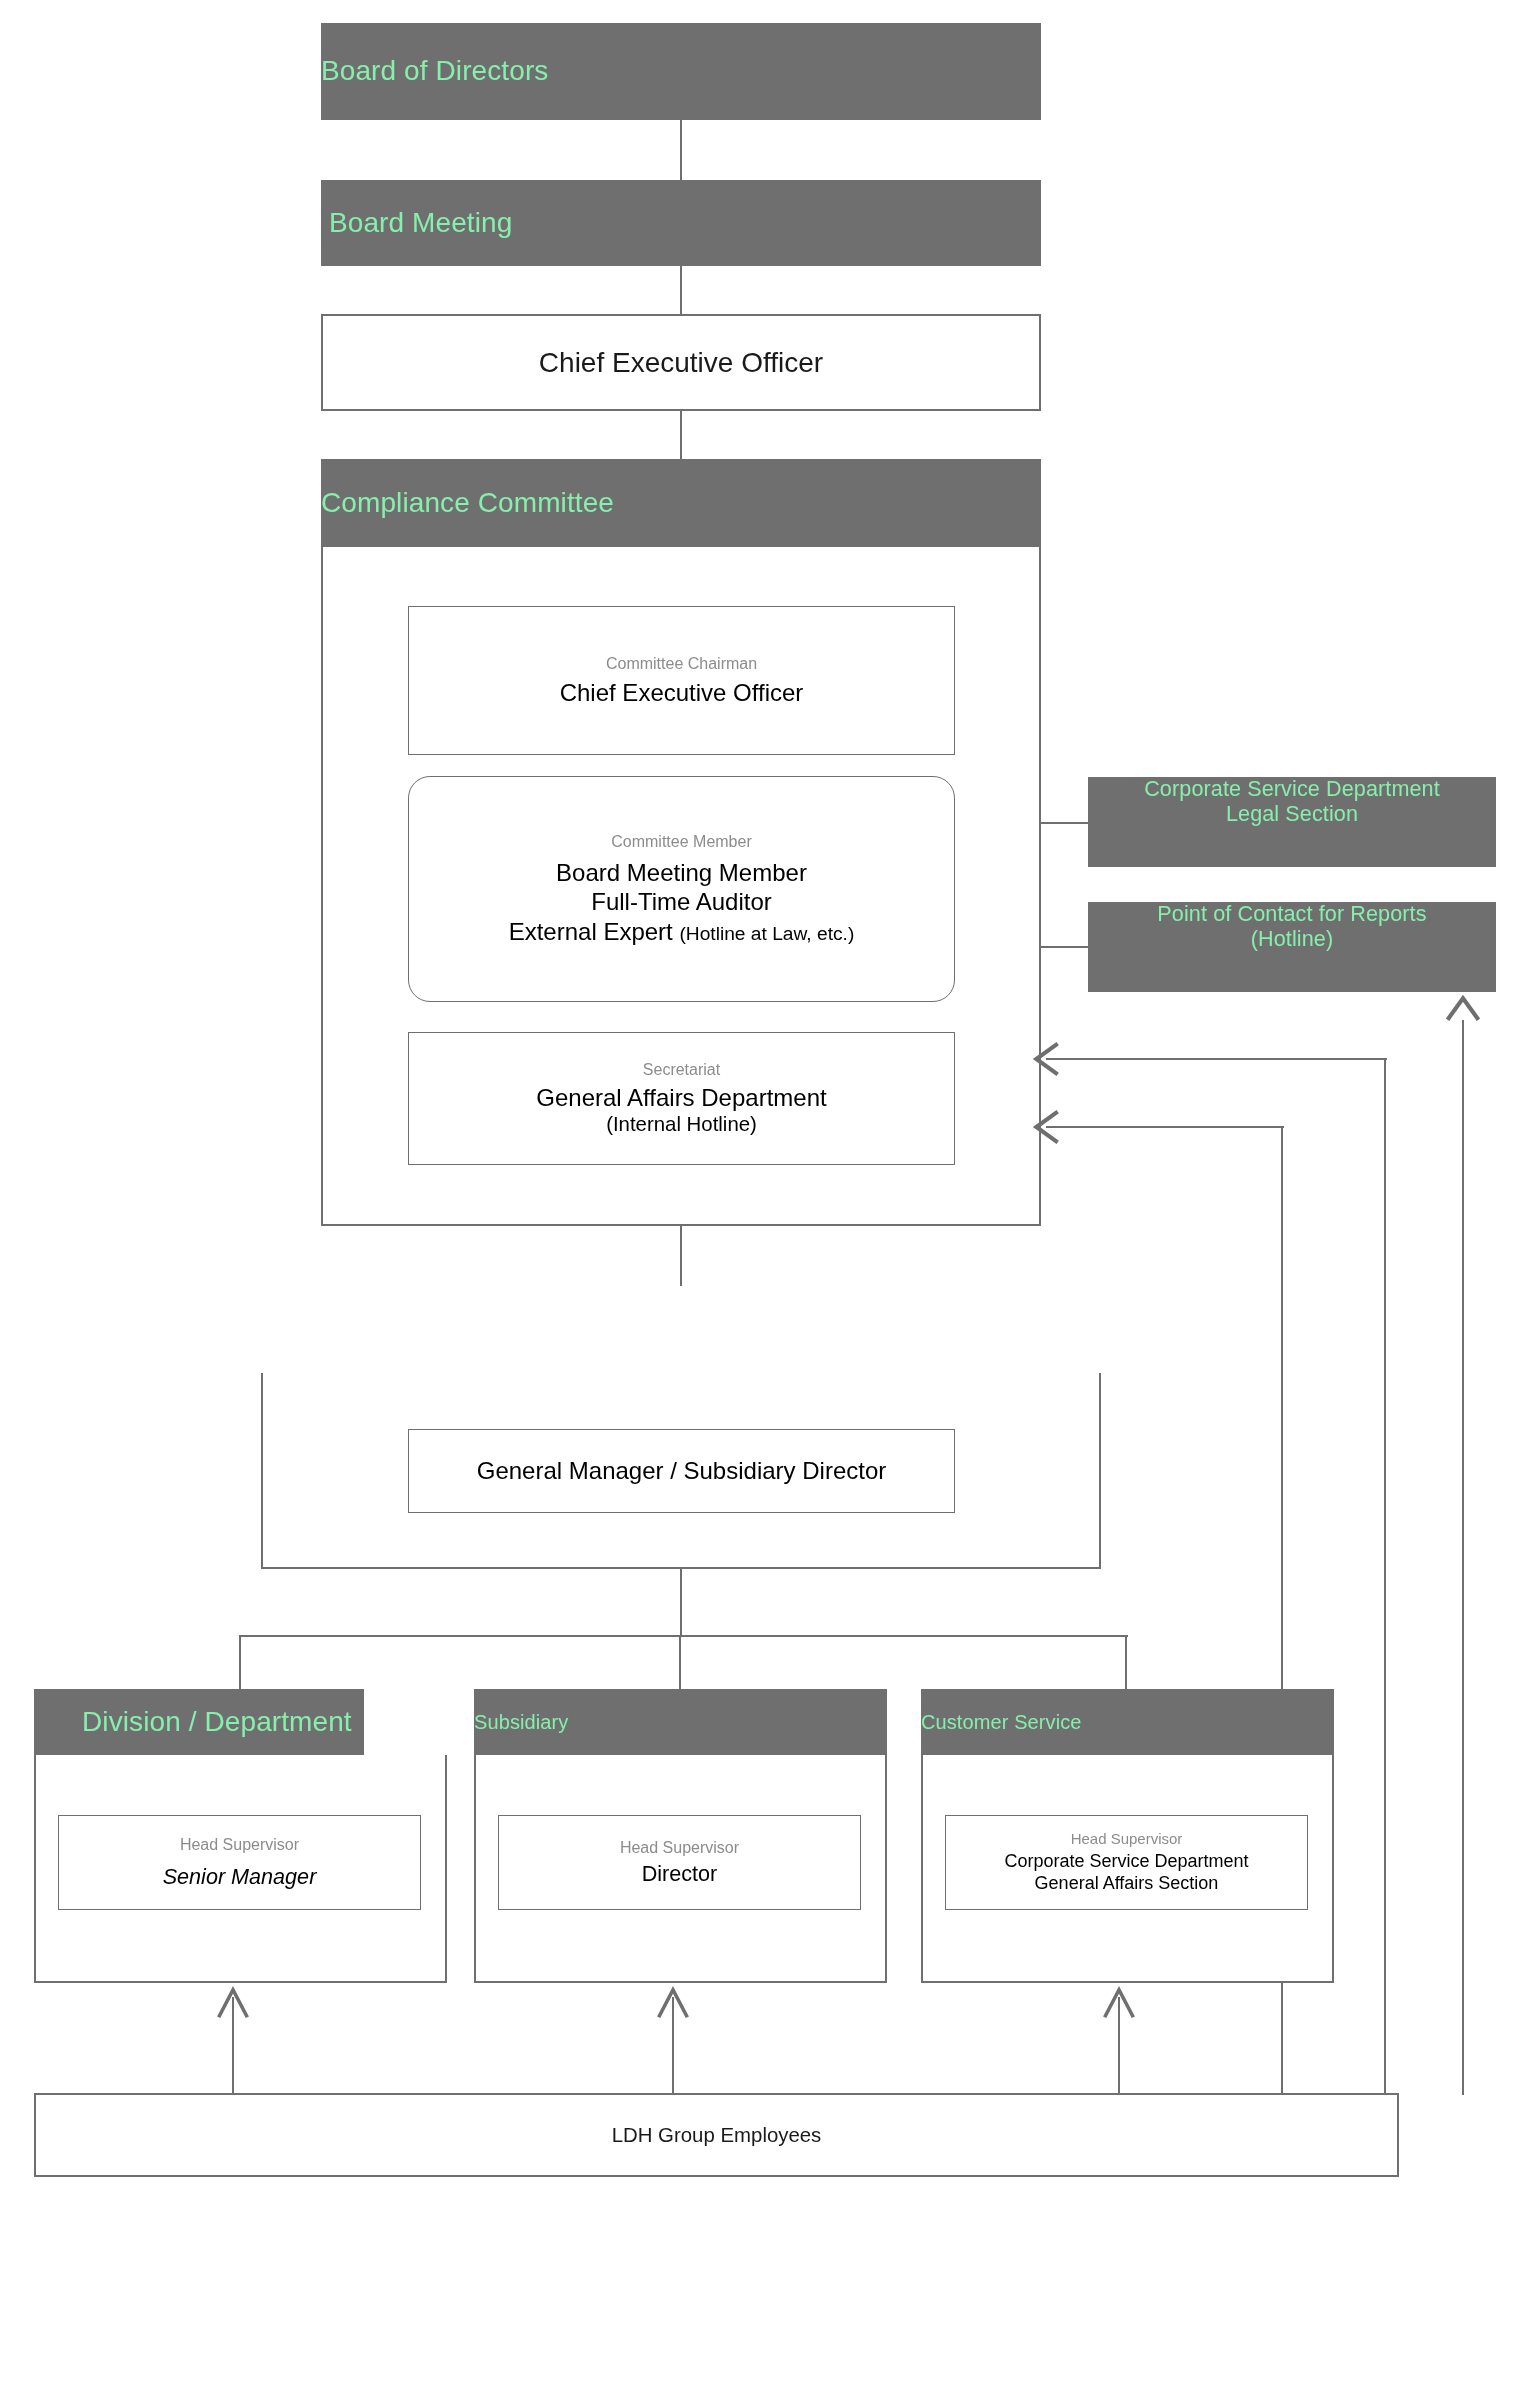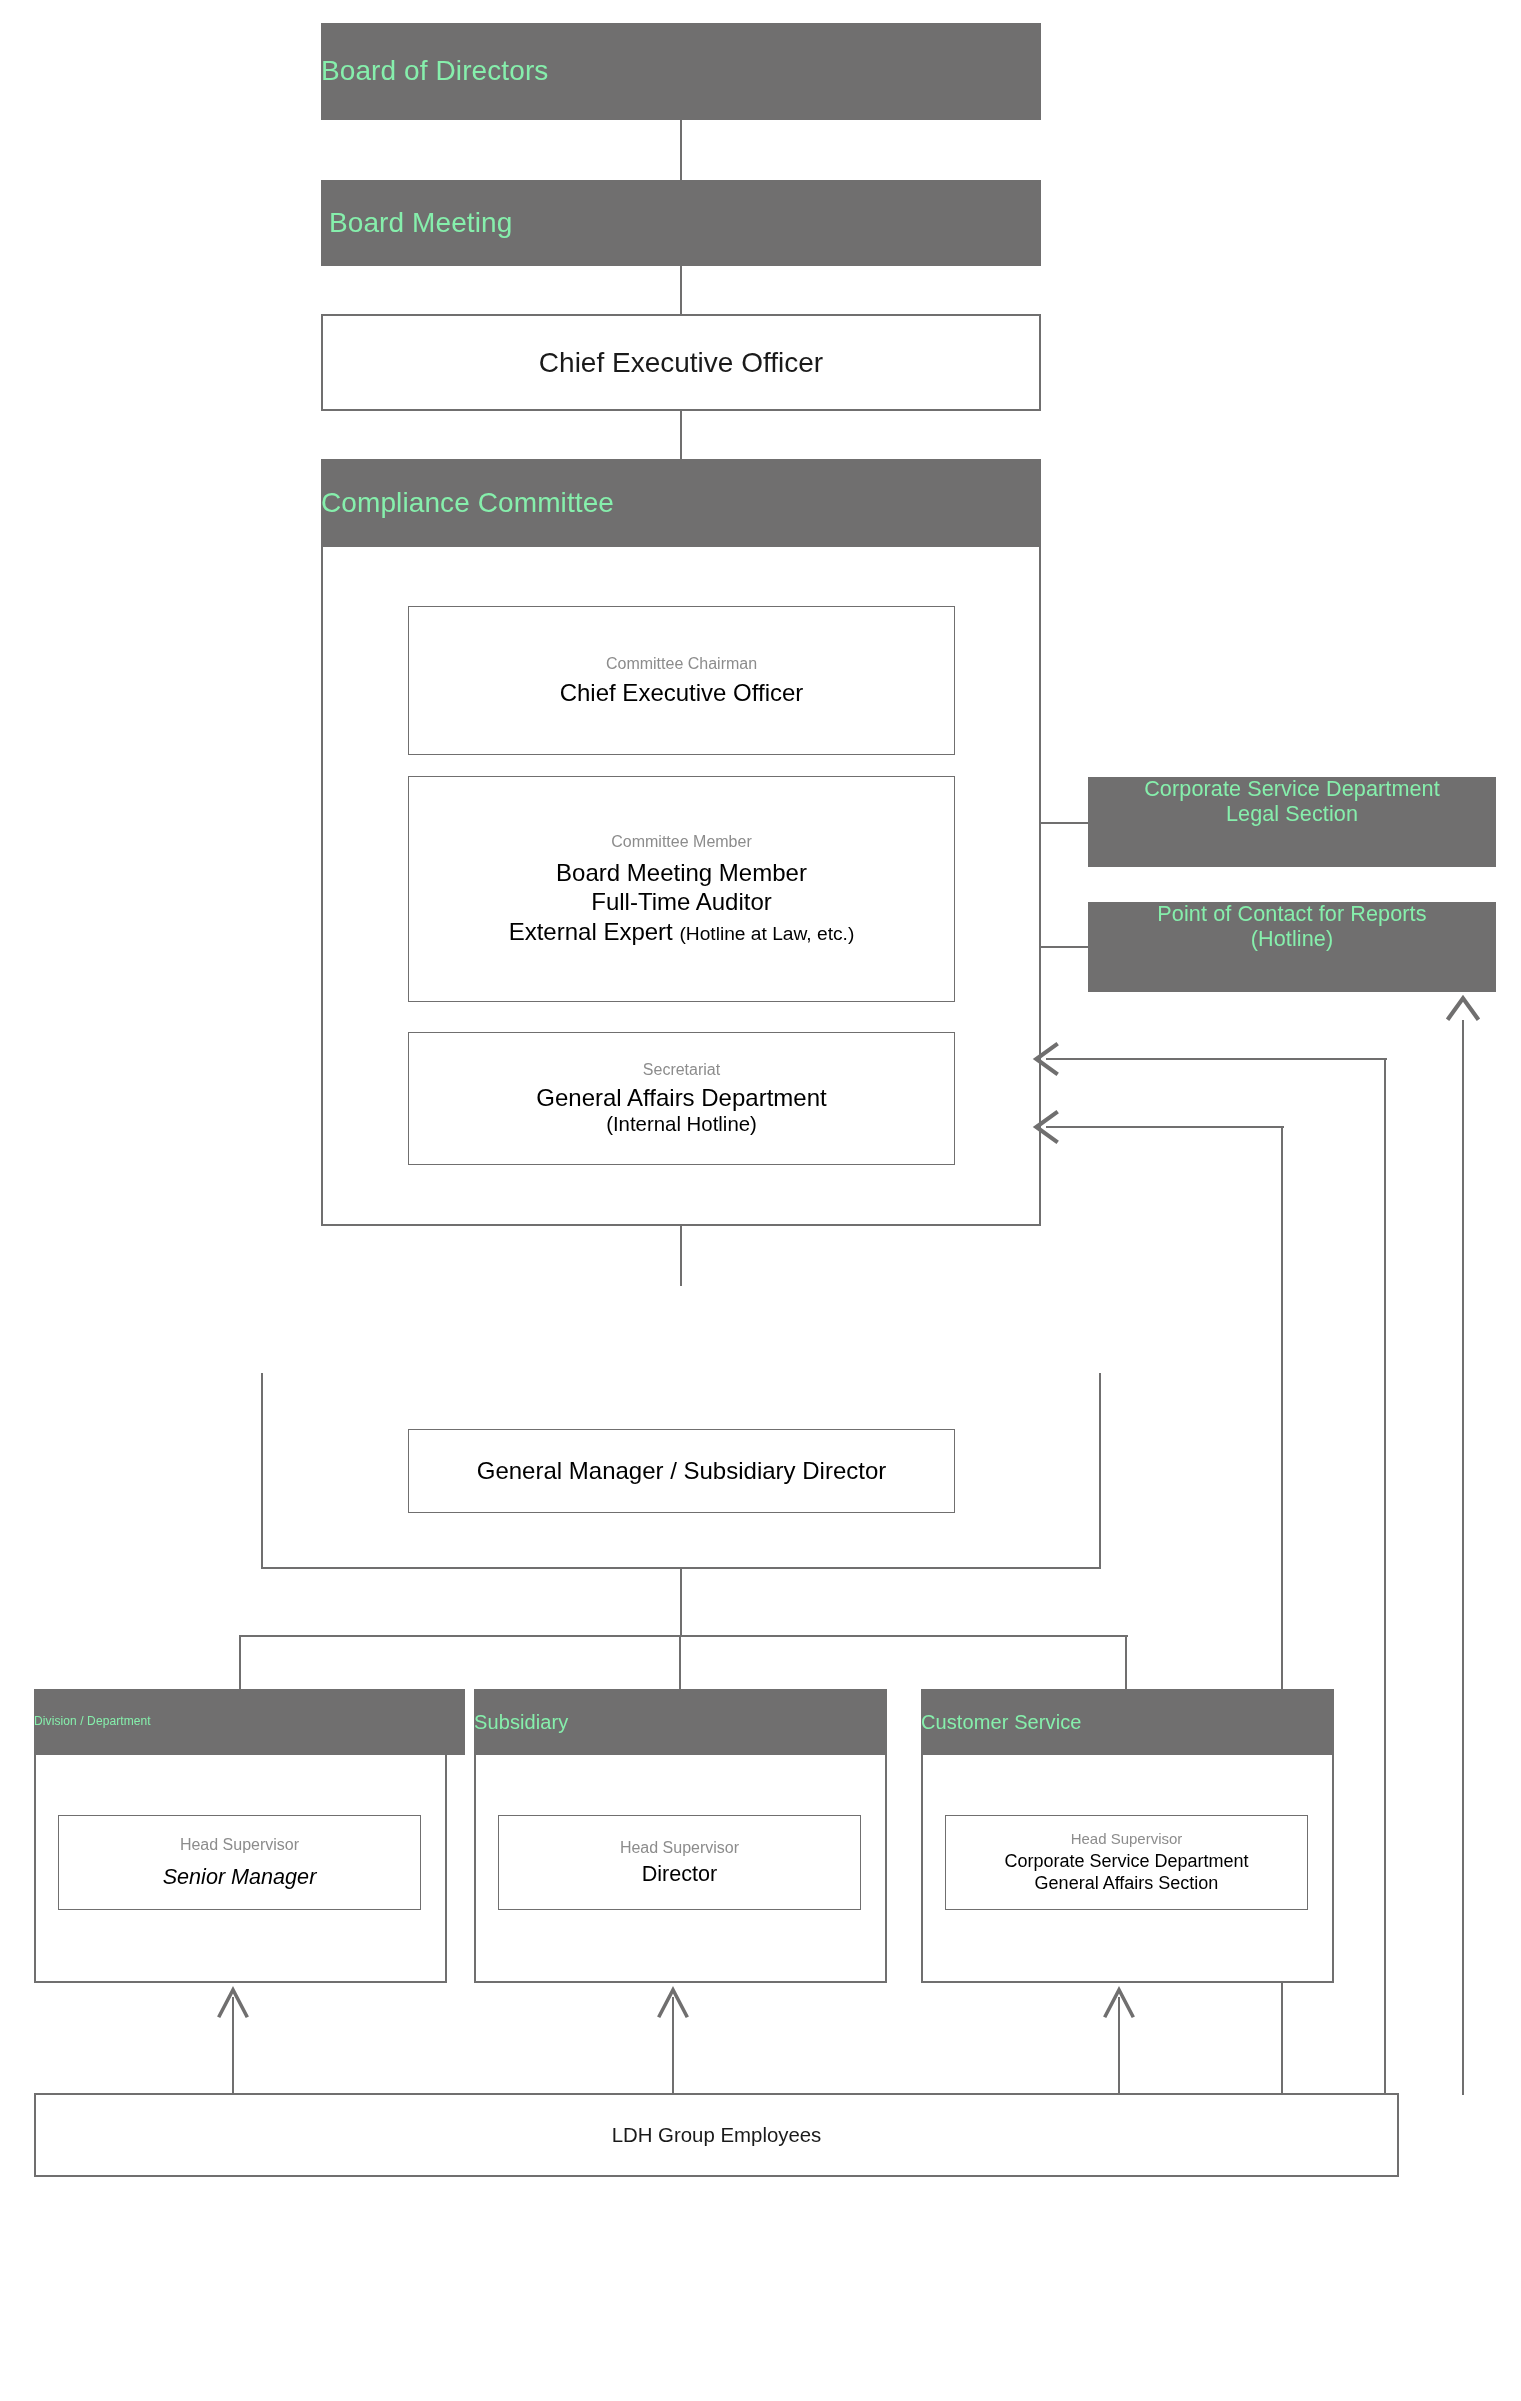--- a/index.html
+++ b/index.html
@@ -55,21 +55,21 @@
   <div class="hdr" style="left:321px;top:459px;width:720px;height:88px;font-size:28px;">
     <span>Compliance Committee</span>
   </div>
   <div class="body" style="left:321px;top:547px;width:720px;height:679px;"></div>
 
   <div class="inner" style="left:408px;top:606px;width:547px;height:149px;">
     <div class="role" style="font-size:16px;">Committee Chairman</div>
     <div class="name" style="font-size:24px;margin-top:3.6px;">Chief Executive Officer</div>
   </div>
 
-  <div class="inner" style="left:408px;top:776px;width:547px;height:226px;">
+  <div class="inner" style="left:408px;top:776px;width:547px;height:226px;border-radius:22px;">
     <div class="role" style="font-size:16px;">Committee Member</div>
     <div class="name" style="font-size:24px;margin-top:6px;">Board Meeting Member</div>
     <div class="name" style="font-size:24px;">Full-Time Auditor</div>
     <div class="name" style="font-size:24px;">
       <span>External Expert</span><span>&nbsp;</span><span class="sub">(Hotline at Law, etc.)</span>
     </div>
   </div>
 
   <div class="inner" style="left:408px;top:1032px;width:547px;height:133px;">
     <div class="role" style="font-size:16px;">Secretariat</div>
@@ -111,21 +111,21 @@
     <svg width="38" height="36" viewBox="0 0 64 60">
         <polyline points="6,48 32,12 58,48" fill="none" stroke="#706F6F" stroke-width="7"></polyline>
       </svg>
   </div>
 
   <div class="body" style="left:261px;top:1373px;width:840px;height:196px;"></div>
   <div class="inner" style="left:408px;top:1429px;width:547px;height:84px;">
     <div class="name" style="font-size:24px;">General Manager / Subsidiary Director</div>
   </div>
 
-  <div class="hdr" style="left:34px;top:1689px;width:431px;height:66px;font-size:12px;">
+  <div class="hdr" style="left:34px;top:1689px;width:330px;height:66px;font-size:28px;padding-left:48px;">
     <span>Division / Department</span>
   </div>
   <div class="body" style="left:34px;top:1755px;width:413px;height:228px;"></div>
   <div class="inner" style="left:58px;top:1815px;width:363px;height:95px;">
     <div class="role" style="font-size:16px;">Head Supervisor</div>
     <div class="name" style="font-size:21.6px;margin-top:9px;font-style:italic;">Senior Manager</div>
   </div>
 
   <div class="hdr" style="left:474px;top:1689px;width:413px;height:66px;font-size:20px;">
     <span>Subsidiary</span>

